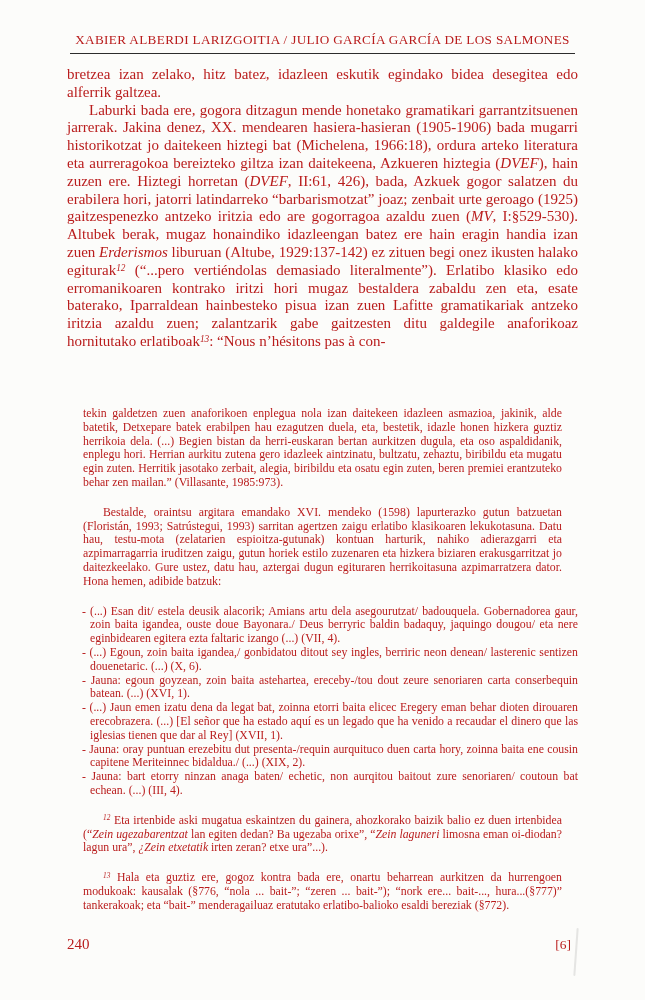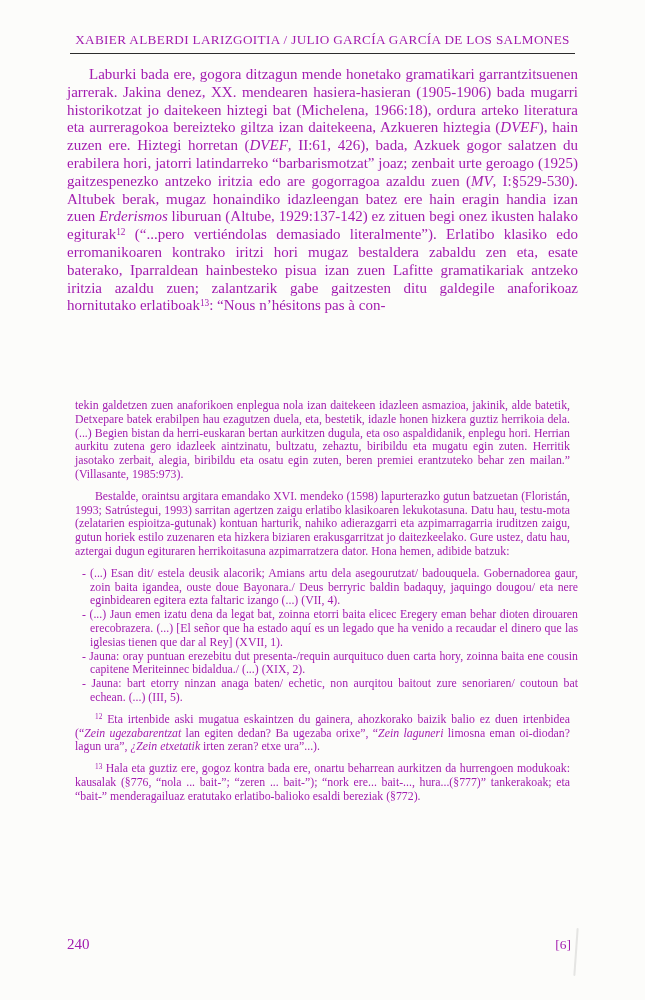--- a/index.html
+++ b/index.html
@@ -1,21 +1,21 @@
 <!DOCTYPE html>
 <html><head>
 <meta charset="utf-8">
 <style>
   html,body{margin:0;padding:0;background:#ffffff;}
   .page{
     position:relative;
     width:645px;height:1000px;
     background:#fcfcfa;
     font-family:"Liberation Serif","DejaVu Serif",serif;
-    color:#a21caf;
+    color:#b91c1c;
     overflow:hidden;
   }
   .running-header{
     position:absolute;top:30px;left:0;width:100%;
     text-align:center;
   }
   .running-header .hdr-inner{
     display:inline-block;
     font-size:13.2px;
     letter-spacing:0.35px;
@@ -29,33 +29,34 @@
     text-align:justify;
   }
   .main-text p{margin:0;}
   .indent{text-indent:22px;}
   .no-indent{text-indent:0;}
   .footnotes{
     position:absolute;top:391px;left:67px;width:511px;
     font-size:11.8px;line-height:13.8px;
     text-align:justify;
   }
-  .footnotes p{margin:8px;}
+  .footnotes p{margin:16px;}
   .findent{text-indent:20px;}
   .fitem{
     padding-left:23px;
     text-indent:-8px;
     text-align:justify;
   }
   sup{
     font-size:0.62em;
     line-height:0;
     position:relative;
     top:-0.45em;
     vertical-align:baseline;
+    font-style:italic;
   }
   .it{font-style:italic;}
   .page-footer{
     position:absolute;left:67px;right:74px;top:936px;
     display:flex;justify-content:space-between;align-items:center;
   }
   .page-num{font-size:15px;}
   .issue-num{font-size:13.5px;}
   .scan-artifact{
     position:absolute;left:575px;top:928px;width:2px;height:48px;
@@ -66,30 +67,33 @@
 </head>
 <body>
 
 <div class="page">
 
   <div class="running-header">
     <span class="hdr-inner">XABIER ALBERDI LARIZGOITIA / JULIO GARCÍA GARCÍA DE LOS SALMONES</span>
   </div>
 
   <div class="main-text">
+    <p class="no-indent">bretzea izan zelako, hitz batez, idazleen eskutik egindako bidea desegitea edo alferrik galtzea.</p>
     <p class="indent"><span>Laburki bada ere, gogora ditzagun mende honetako gramatikari garrantzitsuenen jarrerak. Jakina denez, XX. mendearen hasiera-hasieran (1905-1906) bada mugarri historikotzat jo daitekeen hiztegi bat (Michelena, 1966:18), ordura arteko literatura eta aurreragokoa bereizteko giltza izan daitekeena, Azkueren hiztegia (</span><span class="it">DVEF</span><span>), hain zuzen ere. Hiztegi horretan (</span><span class="it">DVEF</span><span>, II:61, 426), bada, Azkuek gogor salatzen du erabilera hori, jatorri latindarreko “barbarismotzat” joaz; zenbait urte geroago (1925) gaitzespenezko antzeko iritzia edo are gogorragoa azaldu zuen (</span><span class="it">MV</span><span>, I:§529-530). Altubek berak, mugaz honaindiko idazleengan batez ere hain eragin handia izan zuen </span><span class="it">Erderismos</span><span> liburuan (Altube, 1929:137-142) ez zituen begi onez ikusten halako egiturak</span><sup>12</sup><span> (“...pero vertiéndolas demasiado literalmente”). Erlatibo klasiko edo erromanikoaren kontrako iritzi hori mugaz bestaldera zabaldu zen eta, esate baterako, Iparraldean hainbesteko pisua izan zuen Lafitte gramatikariak antzeko iritzia azaldu zuen; zalantzarik gabe gaitzesten ditu galdegile anaforikoaz hornitutako erlatiboak</span><sup>13</sup><span>: “Nous n’hésitons pas à con-</span></p>
   </div>
 
   <div class="footnotes">
     <p class="no-indent"><span>tekin galdetzen zuen anaforikoen enplegua nola izan daitekeen idazleen asmazioa, jakinik, alde batetik, Detxepare batek erabilpen hau ezagutzen duela, eta, bestetik, idazle honen hizkera guztiz herrikoia dela. (...) Begien bistan da herri-euskaran bertan aurkitzen dugula, eta oso aspaldidanik, enplegu hori. Herrian aurkitu zutena gero idazleek aintzinatu, bultzatu, zehaztu, biribildu eta mugatu egin zuten. Herritik jasotako zerbait, alegia, biribildu eta osatu egin zuten, beren premiei erantzuteko behar zen mailan.” (Villasante, 1985:973).</span></p>
     <p class="findent"><span>Bestalde, oraintsu argitara emandako XVI. mendeko (1598) lapurterazko gutun batzuetan (Floristán, 1993; Satrústegui, 1993) sarritan agertzen zaigu erlatibo klasikoaren lekukotasuna. Datu hau, testu-mota (zelatarien espioitza-gutunak) kontuan harturik, nahiko adierazgarri eta azpimarragarria iruditzen zaigu, gutun horiek estilo zuzenaren eta hizkera biziaren erakusgarritzat jo daitezkeelako. Gure ustez, datu hau, aztergai dugun egituraren herrikoitasuna azpimarratzera dator. Hona hemen, adibide batzuk:</span></p>
     <div class="fitem"><span>- (...) Esan dit/ estela deusik alacorik; Amians artu dela asegourutzat/ badouquela. Gobernadorea gaur, zoin baita igandea, ouste doue Bayonara./ Deus berryric baldin badaquy, jaquingo dougou/ eta nere eginbidearen egitera ezta faltaric izango (...) (VII, 4).</span></div>
+    <div class="fitem"><span>- (...) Egoun, zoin baita igandea,/ gonbidatou ditout sey ingles, berriric neon denean/ lasterenic sentizen douenetaric. (...) (X, 6).</span></div>
+    <div class="fitem"><span>- Jauna: egoun goyzean, zoin baita astehartea, ereceby-/tou dout zeure senoriaren carta conserbequin batean. (...) (XVI, 1).</span></div>
     <div class="fitem"><span>- (...) Jaun emen izatu dena da legat bat, zoinna etorri baita elicec Eregery eman behar dioten dirouaren erecobrazera. (...) [El señor que ha estado aquí es un legado que ha venido a recaudar el dinero que las iglesias tienen que dar al Rey] (XVII, 1).</span></div>
     <div class="fitem"><span>- Jauna: oray puntuan erezebitu dut presenta-/requin aurquituco duen carta hory, zoinna baita ene cousin capitene Meriteinnec bidaldua./ (...) (XIX, 2).</span></div>
-    <div class="fitem"><span>- Jauna: bart etorry ninzan anaga baten/ echetic, non aurqitou baitout zure senoriaren/ coutoun bat echean. (...) (III, 5).</span></div>
+    <div class="fitem"><span>- Jauna: bart etorry ninzan anaga baten/ echetic, non aurqitou baitout zure senoriaren/ coutoun bat echean. (...) (III, 4).</span></div>
     <p class="findent"><sup>12</sup><span> Eta irtenbide aski mugatua eskaintzen du gainera, ahozkorako baizik balio ez duen irtenbidea (“</span><span class="it">Zein ugezabarentzat</span><span> lan egiten dedan? Ba ugezaba orixe”, “</span><span class="it">Zein laguneri</span><span> limosna eman oi-diodan? lagun ura”, </span><span class="it">¿Zein etxetatik</span><span> irten zeran? etxe ura”...).</span></p>
     <p class="findent"><sup>13</sup><span> Hala eta guztiz ere, gogoz kontra bada ere, onartu beharrean aurkitzen da hurrengoen modukoak: kausalak (§776, “nola ... bait-”; “zeren ... bait-”); “nork ere... bait-..., hura...(§777)” tankerakoak; eta “bait-” menderagailuaz eratutako erlatibo-balioko esaldi bereziak (§772).</span></p>
   </div>
 
   <div class="page-footer">
     <span class="page-num">240</span>
     <span class="issue-num">[6]</span>
   </div>
 
   <div class="scan-artifact"></div>

